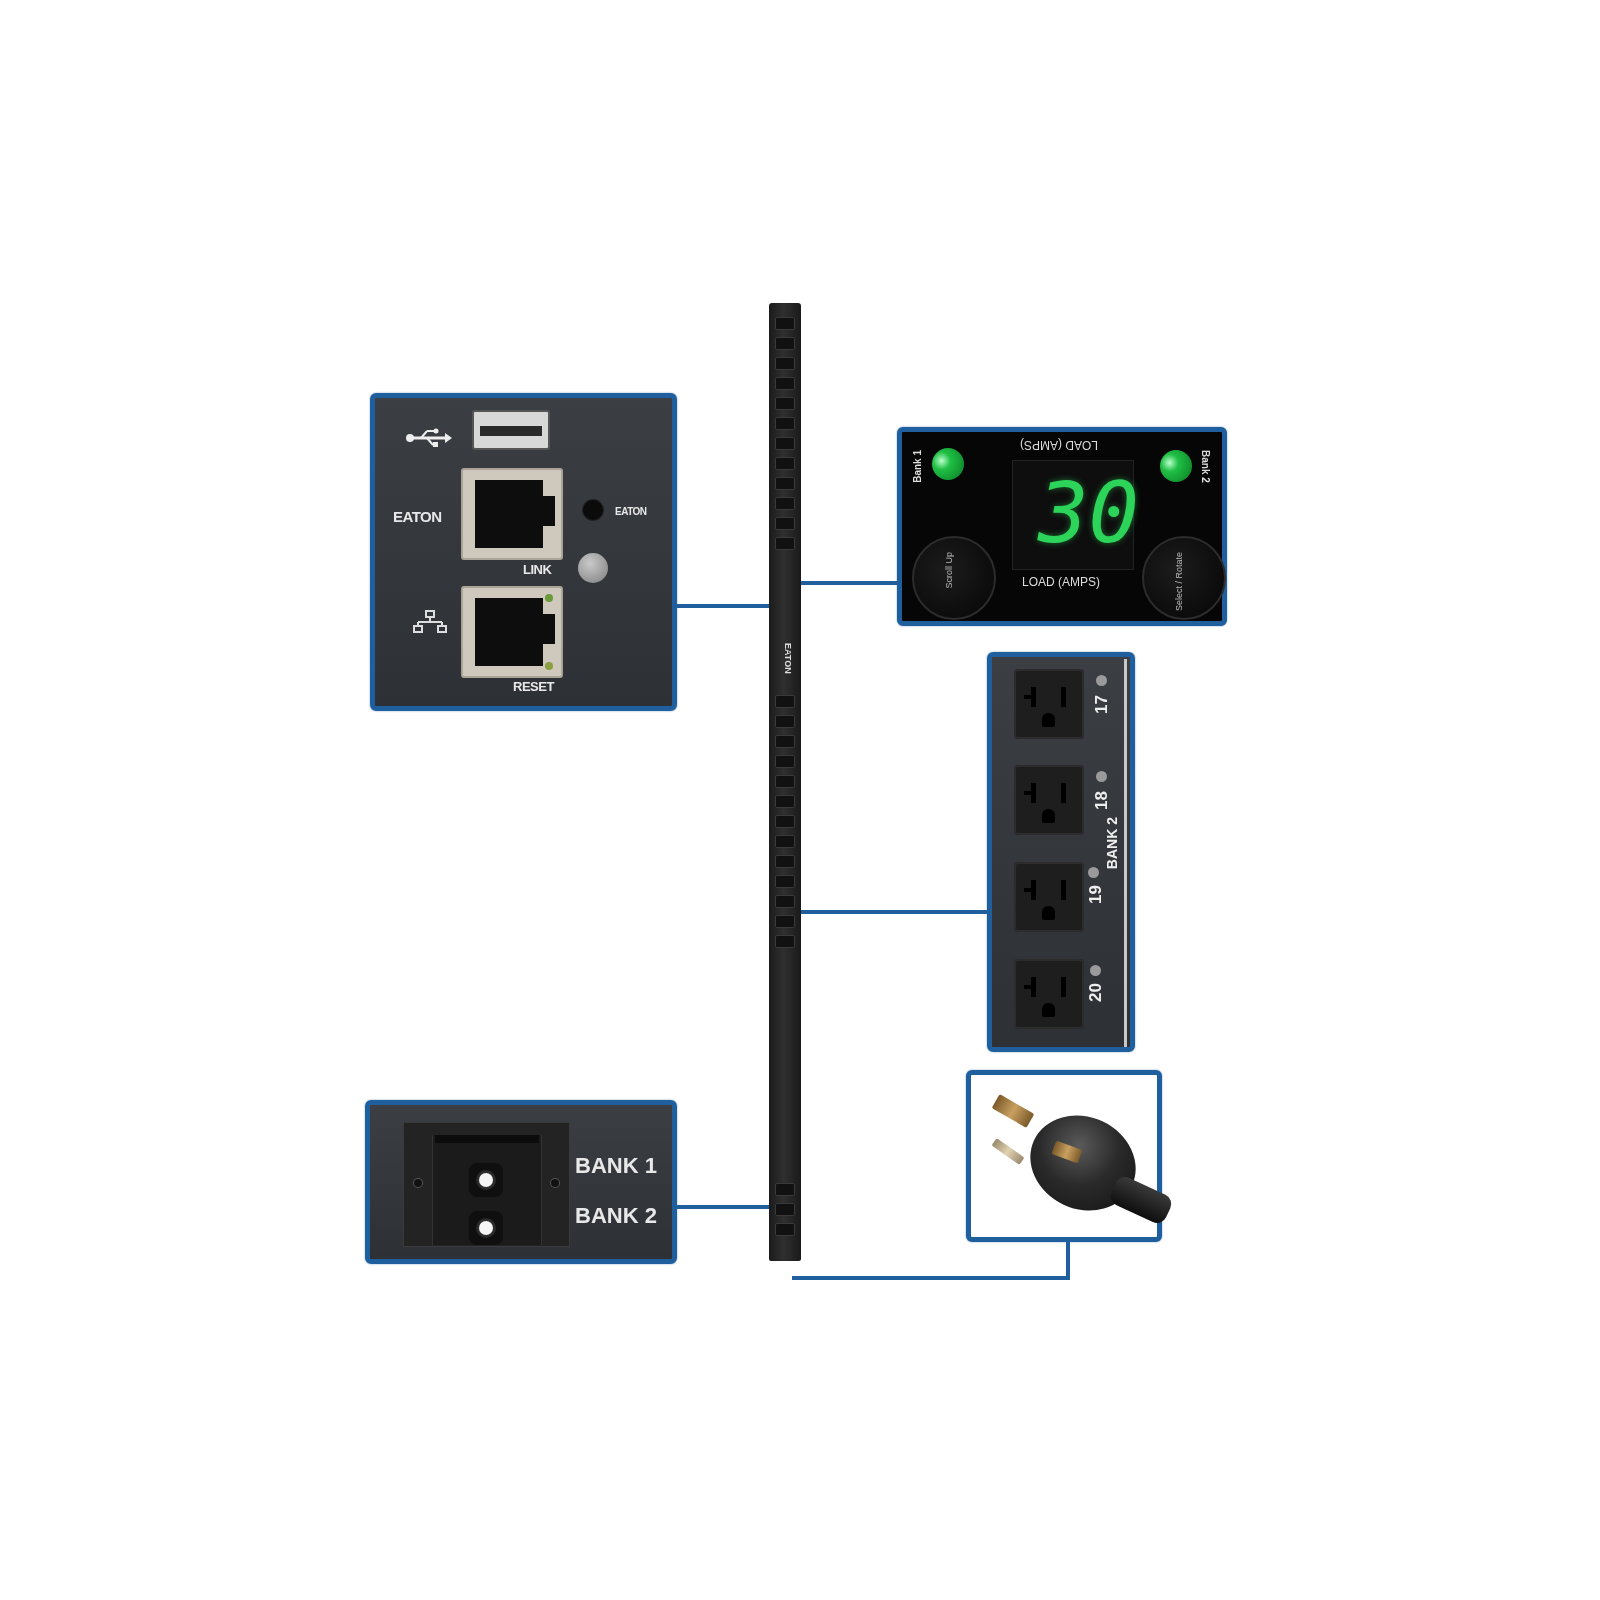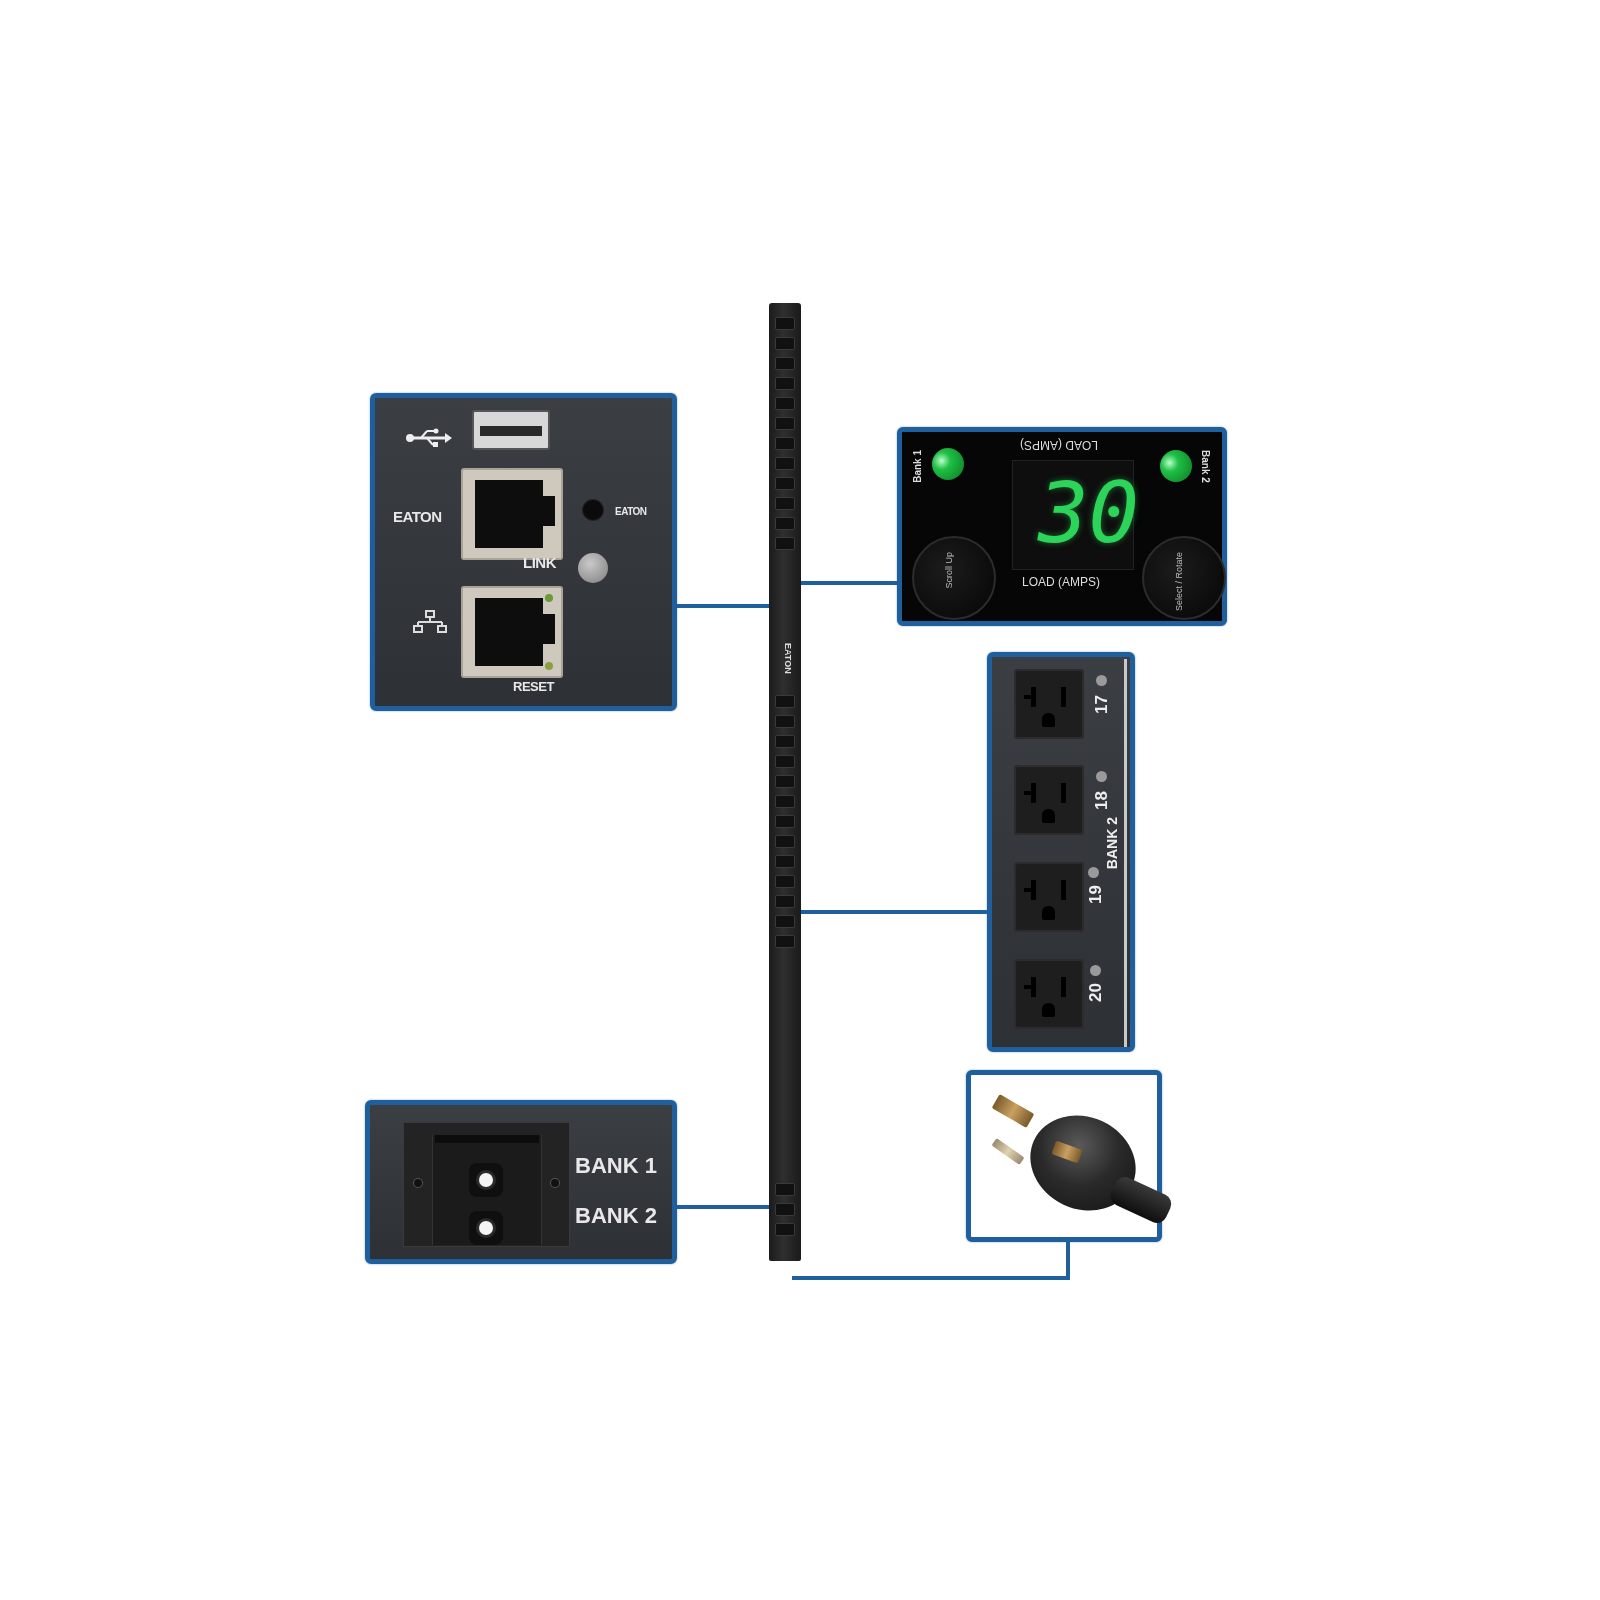--- a/index.html
+++ b/index.html
@@ -105,21 +105,21 @@
       <div class="inner"></div>
     </div>
 
   <div class="lbl" style="left:18px;top:110px;font-size:15px;">EATON</div>
   <div class="rj" style="left:86px;top:70px;width:98px;height:88px;">
       <div class="hole"></div>
       <div class="tab"></div>
     </div>
   <div class="abs" style="left:208px;top:102px;width:20px;height:20px;border-radius:50%;background:#0b0b0b;box-shadow:0 0 0 1px #222;"></div>
   <div class="lbl" style="left:240px;top:108px;font-size:10px;">EATON</div>
-  <div class="lbl" style="left:148px;top:156px;font-size:15px;">LINK</div>
+  <div class="lbl" style="left:148px;top:164px;font-size:13px;">LINK</div>
   <div class="abs" style="left:203px;top:155px;width:30px;height:30px;border-radius:50%;background:radial-gradient(circle at 40% 35%,#c9c9c9,#7d7d7d);"></div>
 
   <div class="abs" style="left:38px;top:212px;width:34px;height:26px;">
     <svg width="34" height="26" viewBox="0 0 34 26">
         <rect x="13" y="1" width="8" height="6" fill="none" stroke="#ddd" stroke-width="2"></rect>
         <line x1="17" y1="7" x2="17" y2="12" stroke="#ddd" stroke-width="2"></line>
         <line x1="5" y1="12" x2="29" y2="12" stroke="#ddd" stroke-width="2"></line>
         <line x1="5" y1="12" x2="5" y2="16" stroke="#ddd" stroke-width="2"></line>
         <line x1="29" y1="12" x2="29" y2="16" stroke="#ddd" stroke-width="2"></line>
         <rect x="1" y="16" width="8" height="6" fill="none" stroke="#ddd" stroke-width="2"></rect>

